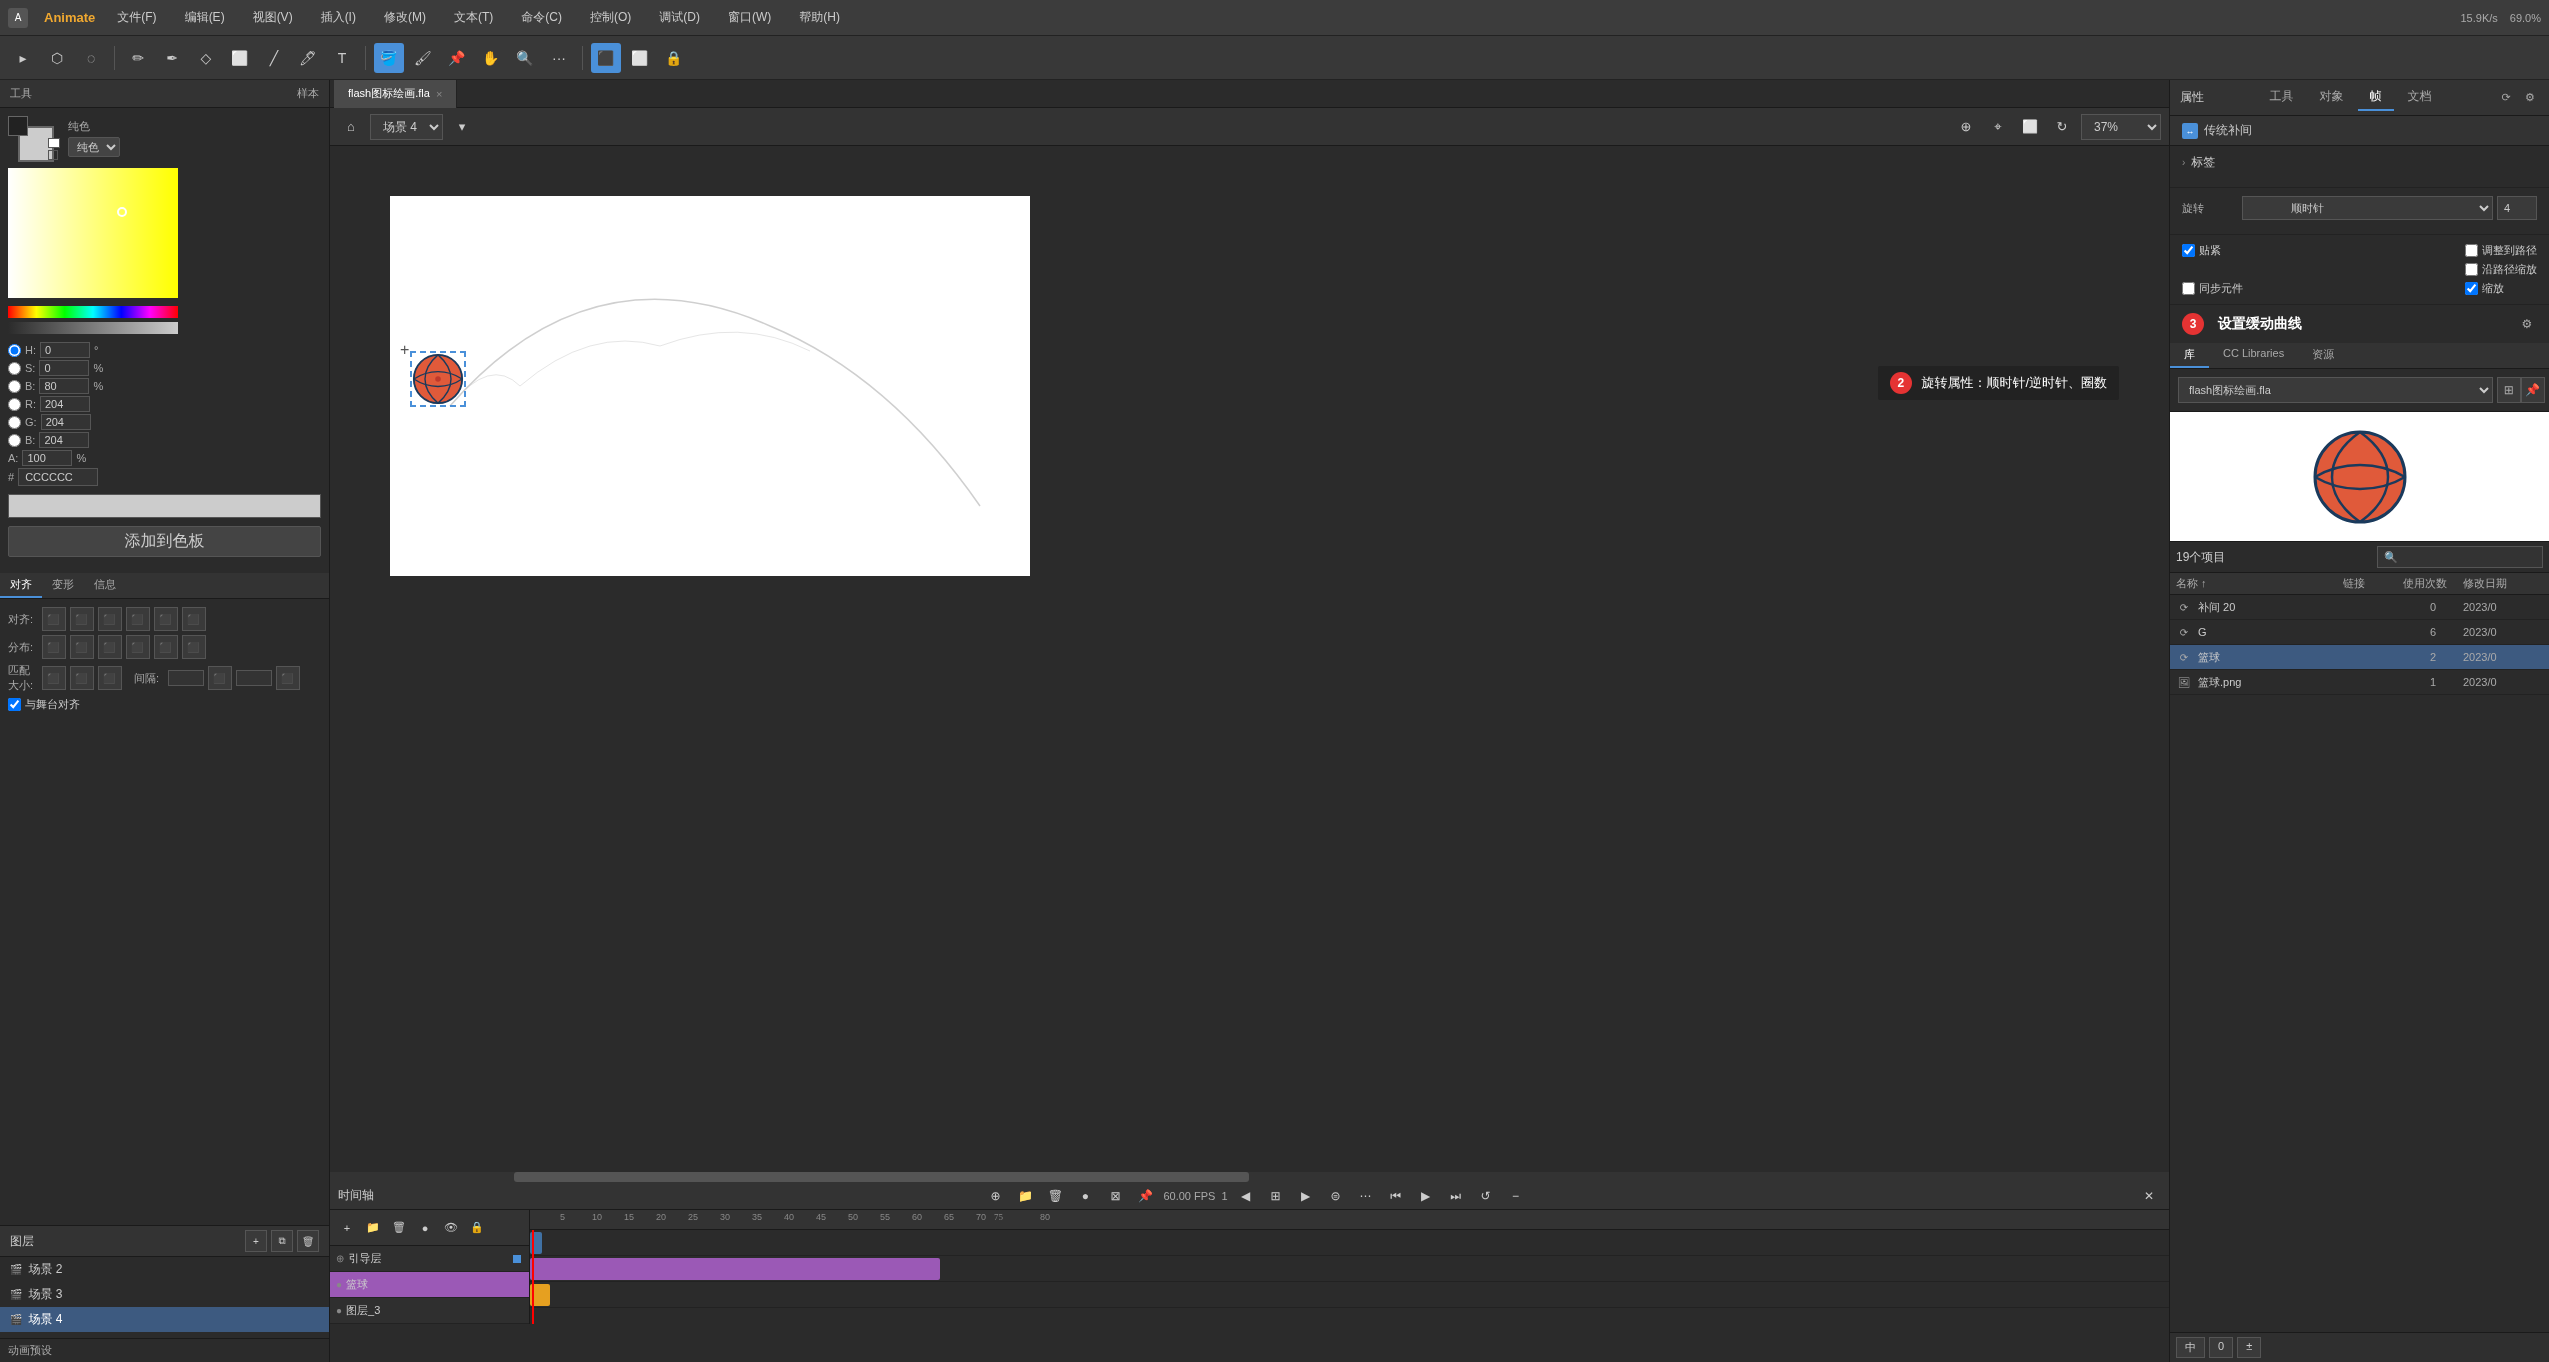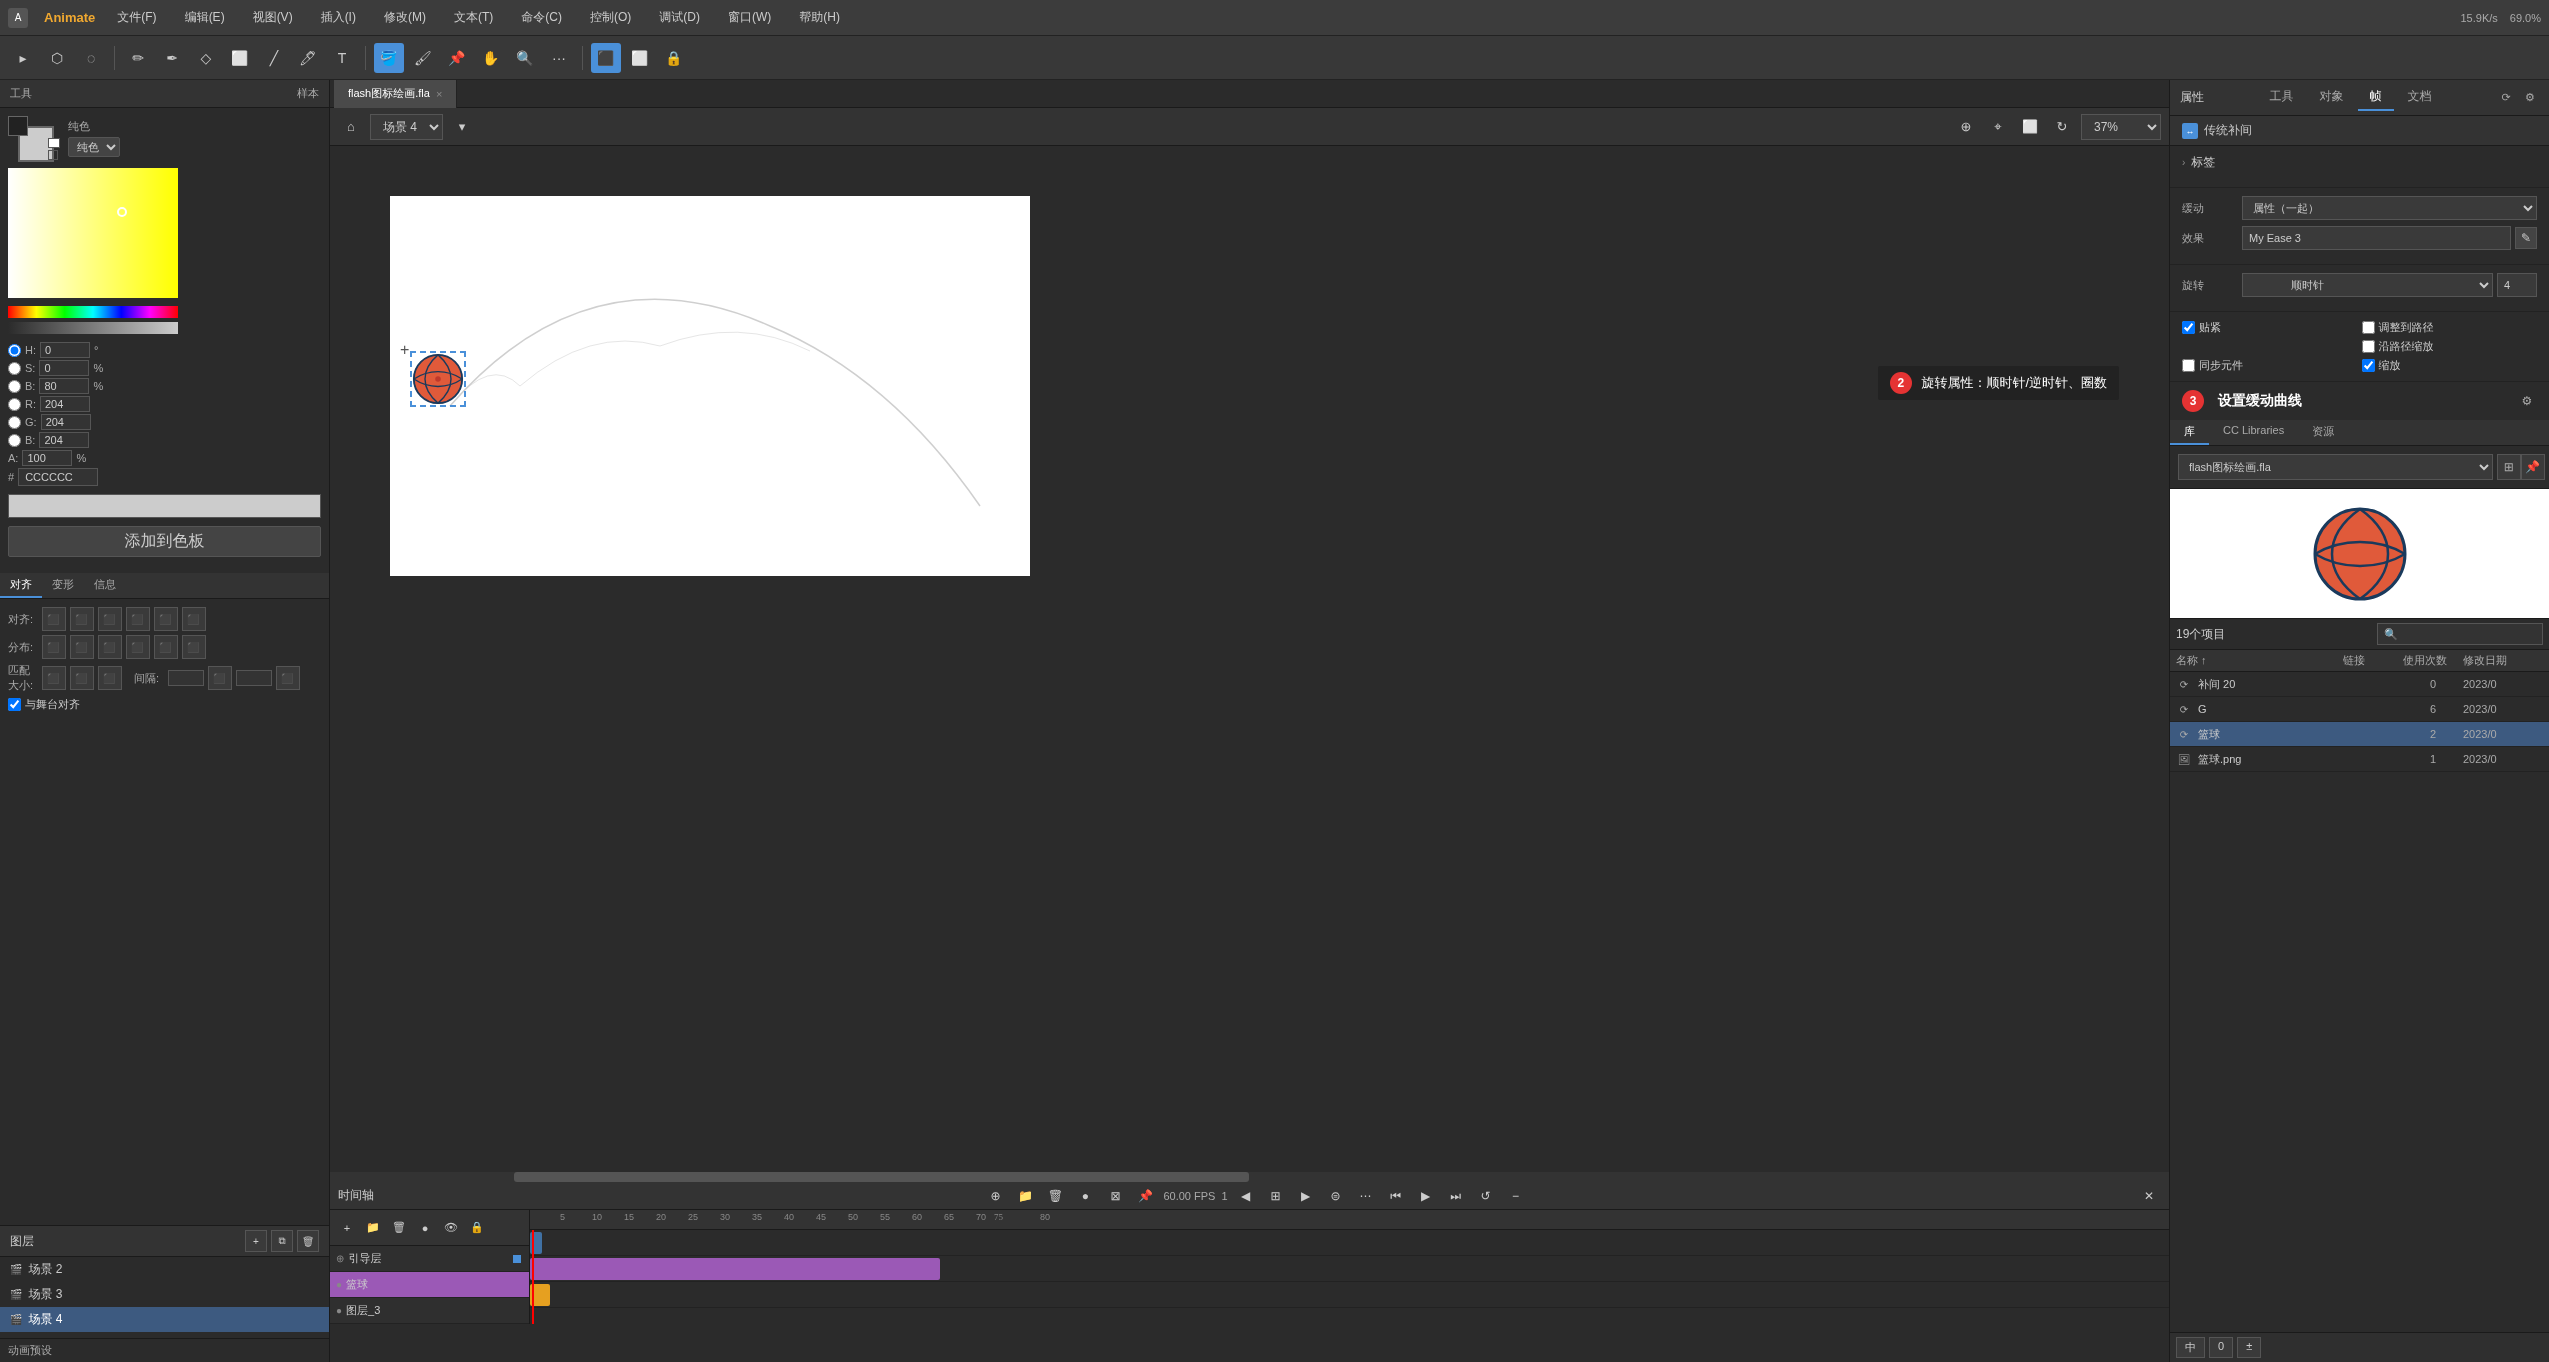--- a/index.html
+++ b/index.html
@@ -123,21 +123,21 @@
     .right-panel-section-header { display: flex; align-items: center; gap: 6px; margin-bottom: 8px; color: #ccc; font-size: 12px; }
     .section-toggle { font-size: 10px; color: #888; cursor: pointer; }
     .prop-row { display: flex; align-items: center; margin-bottom: 6px; }
     .prop-label { color: #aaa; font-size: 11px; width: 60px; flex-shrink: 0; }
     .prop-value { flex: 1; }
     .prop-select { background: #3a3a3a; border: 1px solid #555; color: #ccc; padding: 2px 6px; font-size: 11px; width: 100%; height: 24px; }
     .prop-input { background: #3a3a3a; border: 1px solid #555; color: #ccc; padding: 2px 6px; font-size: 11px; width: 60px; height: 24px; }
     .prop-edit-btn { width: 22px; height: 22px; background: #444; border: 1px solid #555; color: #ccc; cursor: pointer; display: flex; align-items: center; justify-content: center; font-size: 12px; margin-left: 4px; }
 
     
-    .checkbox-grid { display: grid; grid-template-columns: 1fr 1fr; gap: 4px; }
+    .checkbox-grid { display: grid; grid-template-columns: 1fr; gap: 4px; }
     .checkbox-item { display: flex; align-items: center; gap: 4px; font-size: 11px; color: #ccc; }
     .checkbox-item input { margin: 0; }
 
     
     .library-section { flex: 1; display: flex; flex-direction: column; overflow: hidden; }
     .library-tabs { display: flex; background: #333; border-bottom: 1px solid #1a1a1a; }
     .lib-tab { padding: 4px 14px; font-size: 11px; color: #aaa; cursor: pointer; }
     .lib-tab.active { color: #fff; border-bottom: 2px solid #4a90d9; }
     .library-file-select { background: #3a3a3a; border: 1px solid #555; color: #ccc; padding: 2px 6px; font-size: 11px; width: calc(100% - 30px); height: 26px; margin: 4px 4px 4px 4px; }
     .library-preview { height: 130px; background: #fff; display: flex; align-items: center; justify-content: center; border-bottom: 1px solid #1a1a1a; flex-shrink: 0; }
@@ -556,37 +556,20 @@
       <span>传统补间</span>
     </div>
 
     <div class="right-panel-section">
       <div class="right-panel-section-header">
         <span class="section-toggle">›</span>
         <span>标签</span>
       </div>
     </div>
 
-    <div class="right-panel-section">
-      <div class="prop-row">
-        <span class="prop-label">缓动</span>
-        <div class="prop-value">
-          <select class="prop-select">
-            <option>属性（一起）</option>
-          </select>
-        </div>
-      </div>
-      <div class="prop-row">
-        <span class="prop-label">效果</span>
-        <div class="prop-value" style="display:flex; align-items:center;">
-          <div style="flex:1; background:#3a3a3a; border:1px solid #555; padding:2px 6px; font-size:11px; color:#ccc; height:24px; display:flex; align-items:center;">My Ease 3</div>
-          <div class="prop-edit-btn">✎</div>
-        </div>
-      </div>
-    </div>
 
     <div class="right-panel-section">
       <div class="prop-row">
         <span class="prop-label">旋转</span>
         <div class="prop-value" style="display:flex; align-items:center; gap:4px;">
           <select class="prop-select" style="flex:1;padding-left:44px;">
             <option>顺时针</option>
           </select>
           <input class="prop-input" value="4" style="width: 40px;">
         </div>

